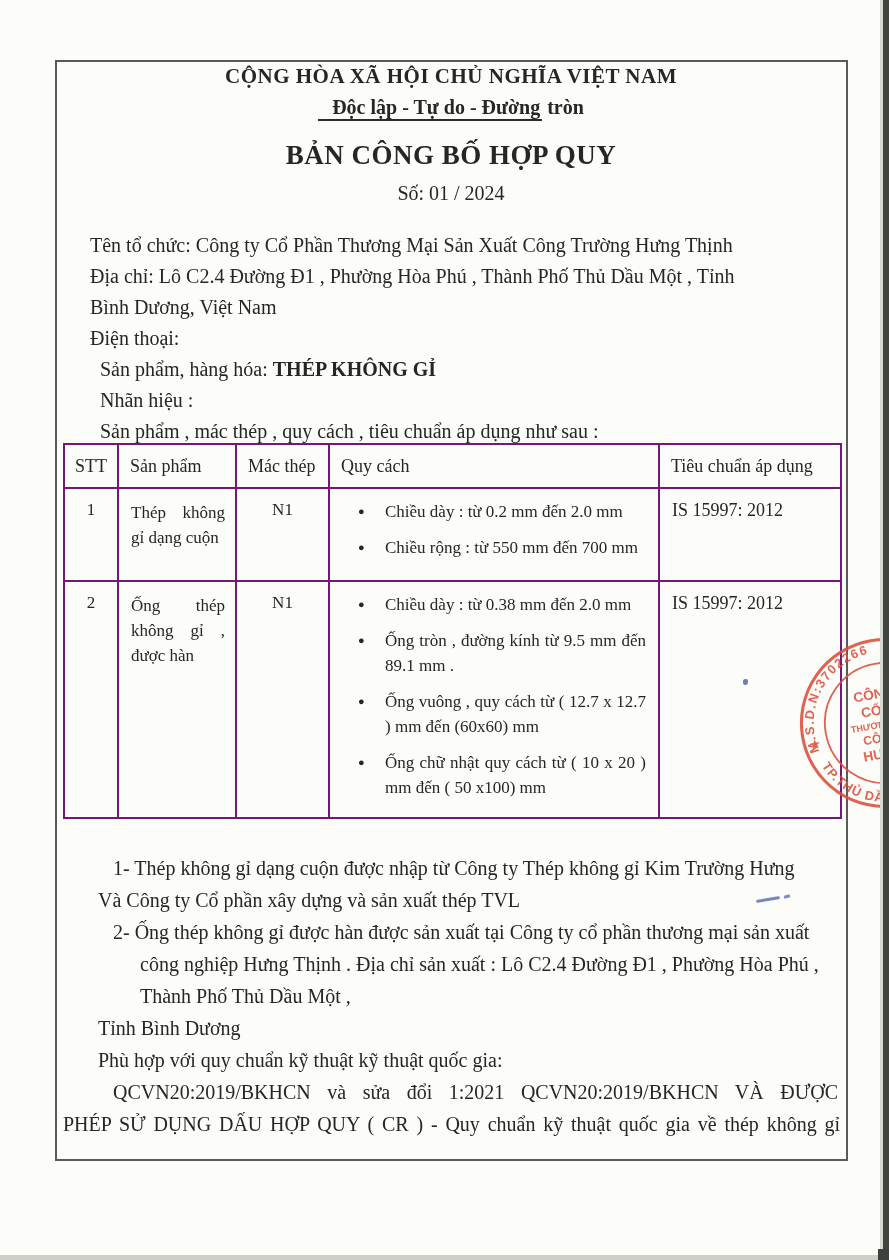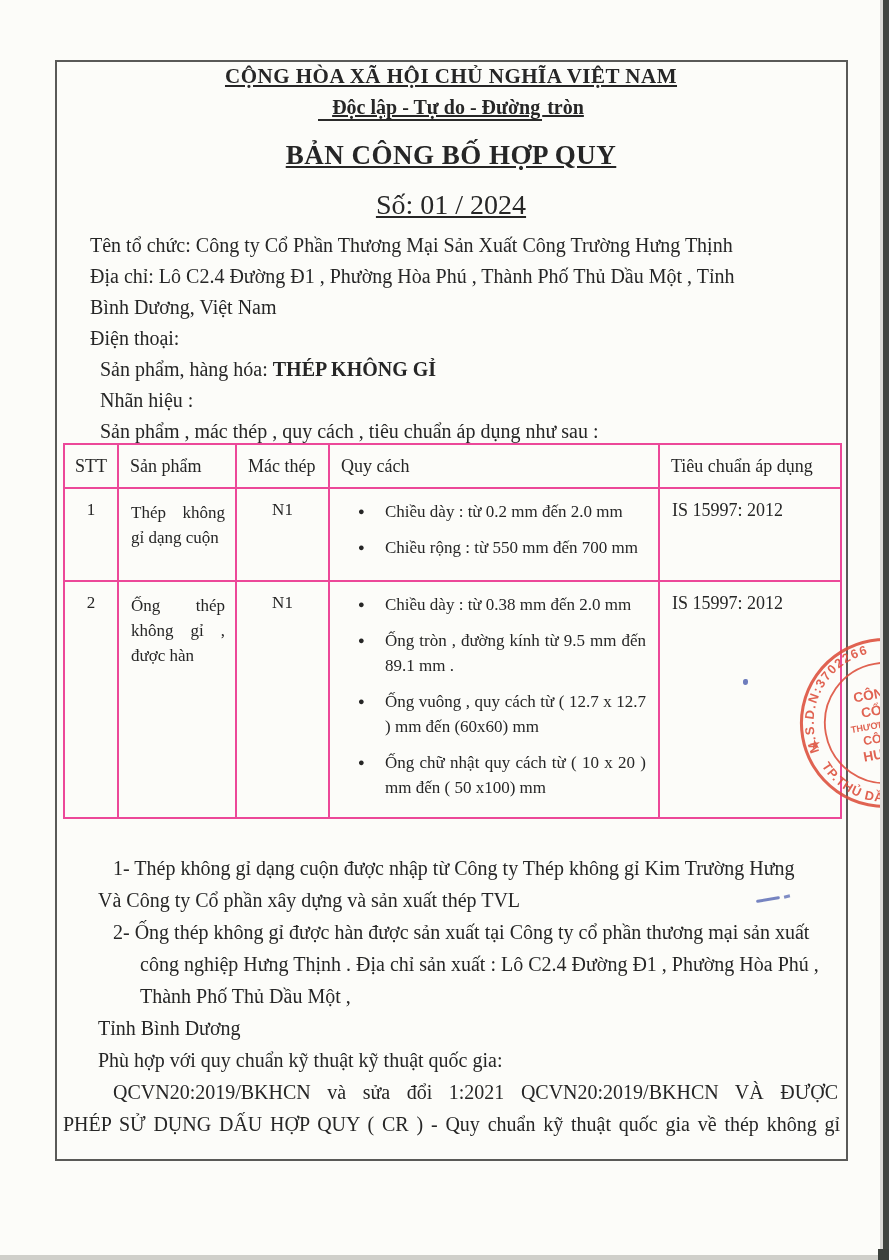--- a/index.html
+++ b/index.html
@@ -7,37 +7,37 @@
   body { font-family:"Liberation Serif","DejaVu Serif",serif; }
   .screen{
     position:relative; width:889px; height:1260px; overflow:hidden;
     background:#fcfcf9; color:#262626;
   }
   .page-border{
     position:absolute; left:55px; top:60px; width:793px; height:1101px;
     border:2px solid #5a5a58;
   }
   
-  .head-center{ position:absolute; left:55px; top:64px; width:792px; text-align:center;text-decoration:underline; }
+  .head-center{ position:absolute; left:55px; top:64px; width:792px; text-align:center; }
   .country{ font-size:21px; font-weight:bold; letter-spacing:.5px; }
   .motto{ font-size:20px; font-weight:bold; margin-top:7px; }
   .motto .u{ border-bottom:2px solid #2a2a2a; padding:0 2px 1px 14px; }
   .doc-title{ font-size:27px; font-weight:bold; margin-top:21px; letter-spacing:.5px; }
-  .doc-number{ font-size:28px; margin-top:18px; }
+  .doc-number{ font-size:20px; margin-top:11px; }
   
   .intro{ position:absolute; left:90px; top:230px; width:705px; font-size:20px; }
   .intro .ln{ height:31px; line-height:31px; white-space:nowrap; }
   .intro .ind{ padding-left:10px; }
   .bold{ font-weight:bold; }
   
   table.conf{
     position:absolute; left:63px; top:443px; width:777px;
     border-collapse:collapse; table-layout:fixed; font-size:17px;
   }
-  table.conf td{ border:2px solid #ec4899; vertical-align:top; }
+  table.conf td{ border:2px solid #701a75; vertical-align:top; }
   .th-cell{ height:44px; vertical-align:middle !important; padding:0 0 0 11px; font-size:18px; }
   .th-stt{ text-align:center; padding-left:0 !important; }
   .cell-stt{ text-align:center; padding-top:11px; }
   .cell-prod{ padding:11px 10px 0 12px; text-align:justify; line-height:25px;border-radius:16px; }
   .cell-grade{ text-align:center; padding-top:11px; }
   .cell-spec{ padding:10px 12px 6px 28px; }
   .cell-std{ padding:11px 0 0 12px; font-size:18px; }
   .bullet{ display:flex; margin-bottom:11px; }
   .bullet .dot{ width:10px; font-size:11px; line-height:25px; margin-right:17px; flex:none; }
   .bullet .btxt{ flex:1; text-align:justify; line-height:25px; }

